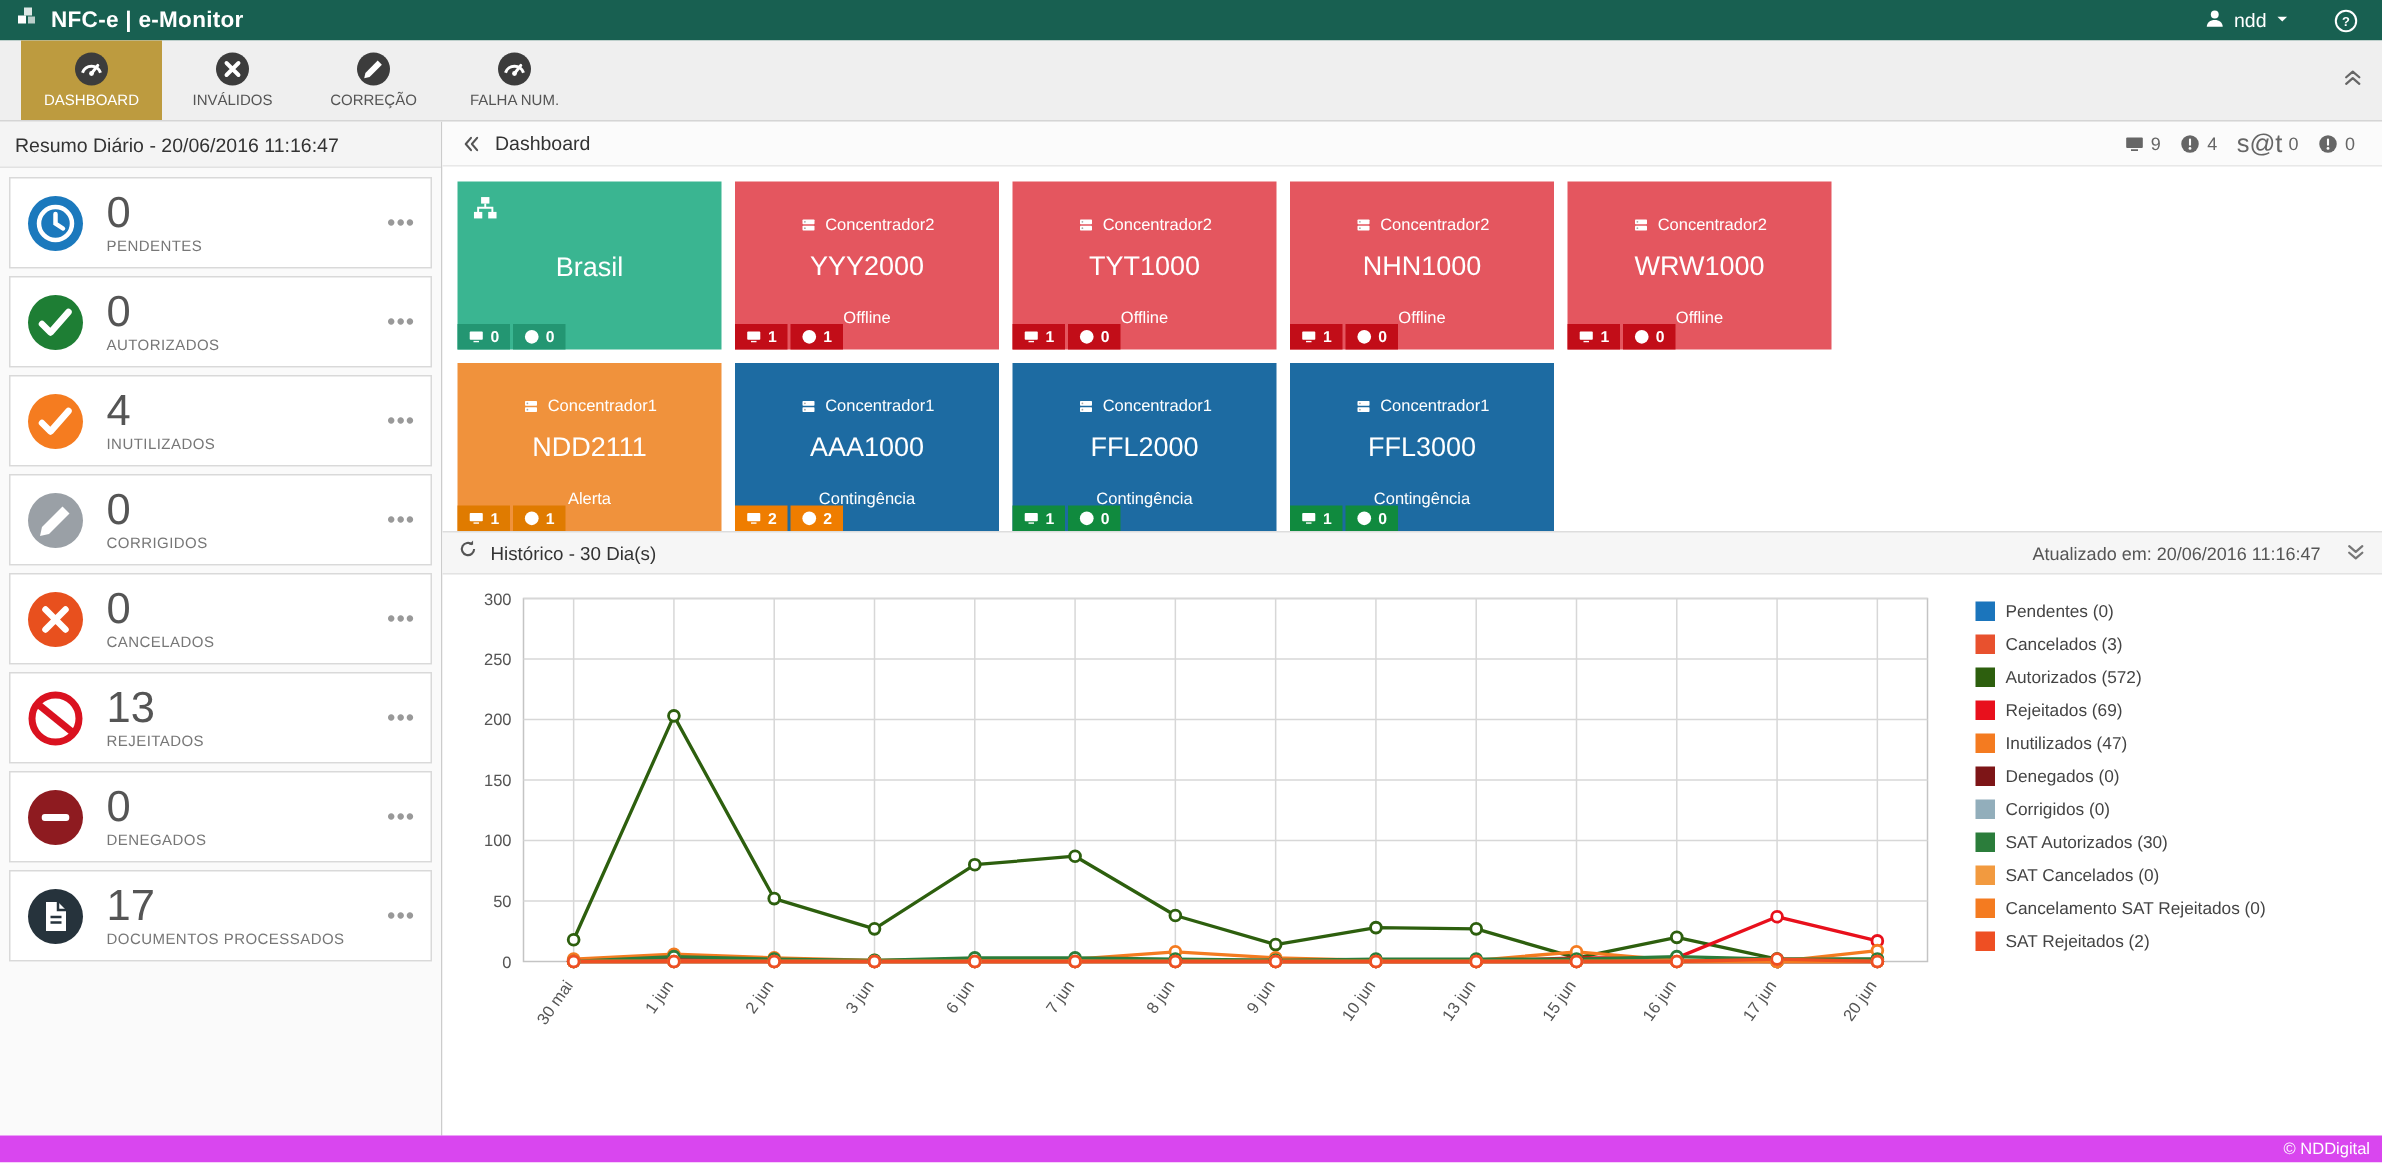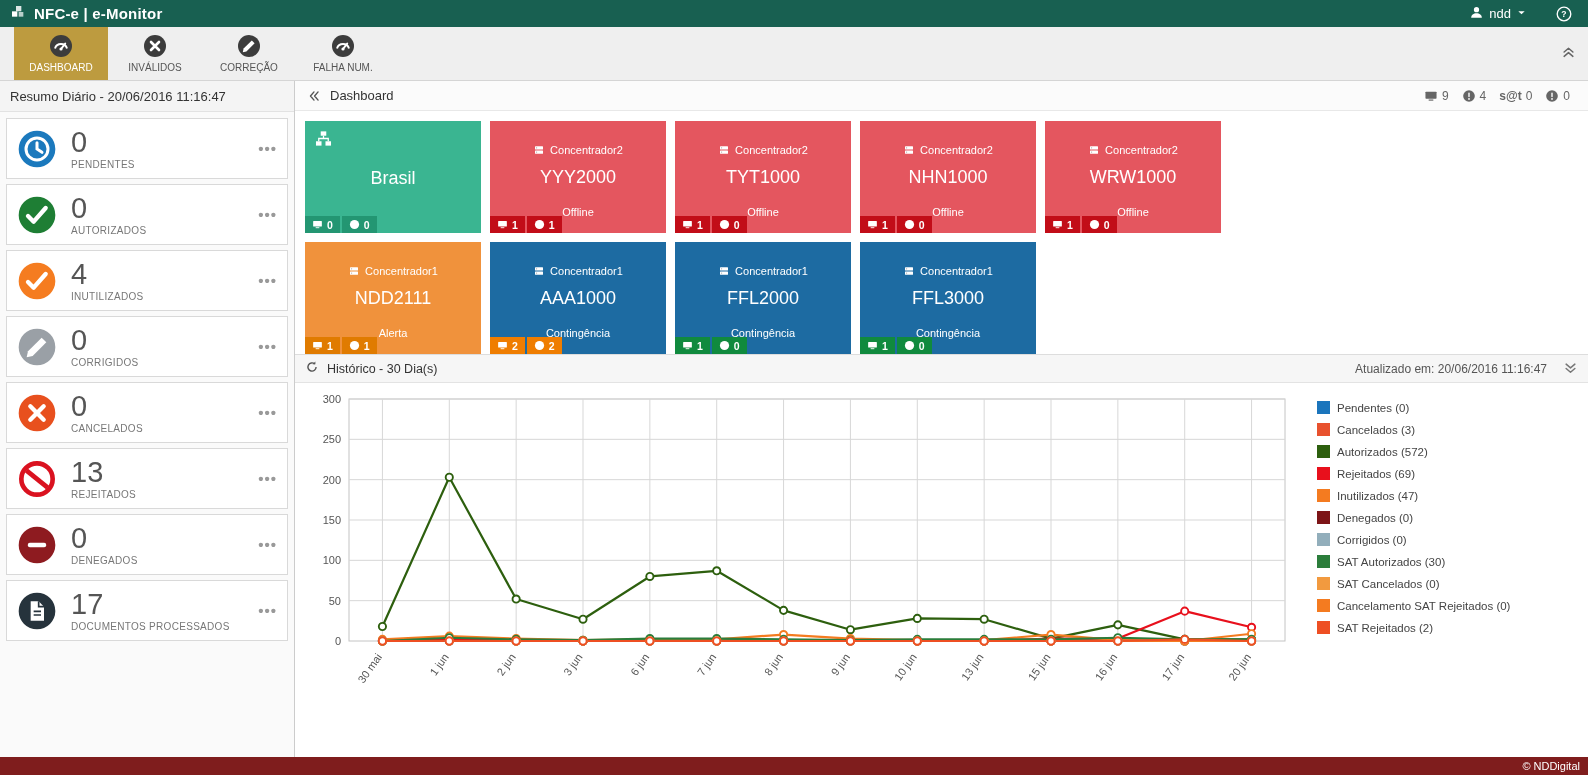--- a/index.html
+++ b/index.html
@@ -34,21 +34,21 @@
   .card-label{font-size:10px;color:#777;letter-spacing:.3px;margin-top:2px}
   .card-menu{margin-left:auto;color:#999;font-size:15px;font-weight:bold;letter-spacing:1px;cursor:pointer;line-height:1}
 
   
   .main{flex:1;display:flex;flex-direction:column;background:#fff;min-width:0}
   .main-header{height:30px;display:flex;align-items:center;padding:0 12px;border-bottom:1px solid #e8e8e8;background:#fbfbfb;flex:0 0 auto}
   .main-collapse{cursor:pointer;display:flex;align-items:center}
   .main-title{font-size:13px;color:#333;margin-left:9px}
   .status-group{margin-left:auto;display:flex;align-items:center;gap:13px;color:#666;font-size:12px;padding-right:6px}
   .status-item{display:flex;align-items:center;gap:4px}
-  .status-sat{font-size:12px;font-weight:bold;color:#666}
+  .status-sat{font-size:17px;font-weight:normal;color:#666}
 
   
   .tiles{padding:10px 10px 0 10px;display:flex;flex-wrap:wrap;gap:9px;width:1115px}
   .tile{width:176px;height:112px;position:relative;color:#fff;cursor:pointer}
   .tile-header{display:flex;justify-content:center;align-items:center;gap:5px;padding-top:23px;font-size:11px}
   .tile-name{text-align:center;font-size:18px;margin-top:11px}
   .tile-status{text-align:center;font-size:11px;margin-top:18px}
   .tile.region .tile-icon{position:absolute;left:9px;top:8px}
   .tile.region .tile-name{margin-top:47px}
   .tile-badges{position:absolute;left:0;bottom:0;display:flex;gap:2px}
@@ -60,21 +60,21 @@
   .chart-title{font-size:12.5px;color:#333}
   .chart-updated{margin-left:auto;font-size:12px;color:#555}
   .chart-collapse{cursor:pointer;display:flex;align-items:center;margin-left:8px}
   .chart-body{display:flex;padding:6px 4px 0 6px}
   .legend{width:272px;padding:12px 0 0 16px}
   .legend-item{display:flex;align-items:center;gap:7px;margin-bottom:9px;cursor:pointer}
   .legend-swatch{width:13px;height:13px;flex:0 0 13px}
   .legend-label{font-size:11.5px;color:#444}
 
   
-  .footer{height:18px;background:#7f1d1d;color:#fff;font-size:11px;display:flex;align-items:center;justify-content:flex-end;padding:0 8px;flex:0 0 auto}
+  .footer{height:18px;background:#d946ef;color:#fff;font-size:11px;display:flex;align-items:center;justify-content:flex-end;padding:0 8px;flex:0 0 auto}
 </style>
 </head>
 <body>
 
 <div class="app">
 
   <header class="topbar">
     <span id="logo"><svg width="16" height="16" viewBox="0 0 24 24" aria-hidden="true">
           <rect x="3" y="11" width="8" height="8" fill="#fff"></rect>
           <rect x="9" y="3" width="8" height="8" fill="#fff" opacity="0.85"></rect>

